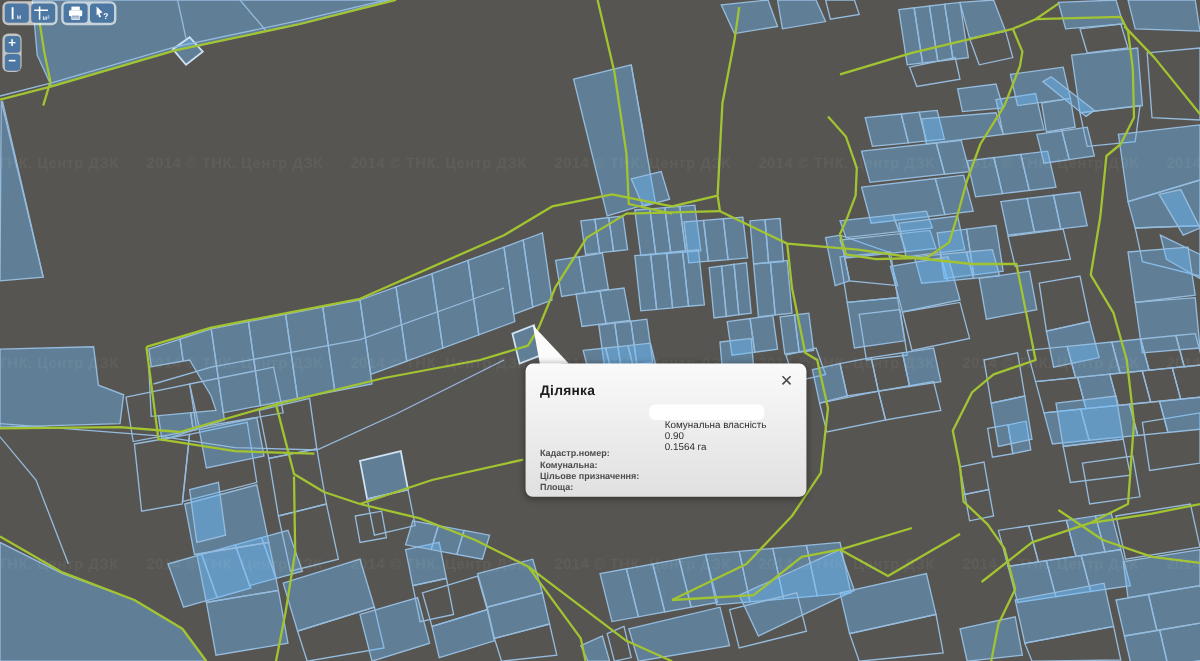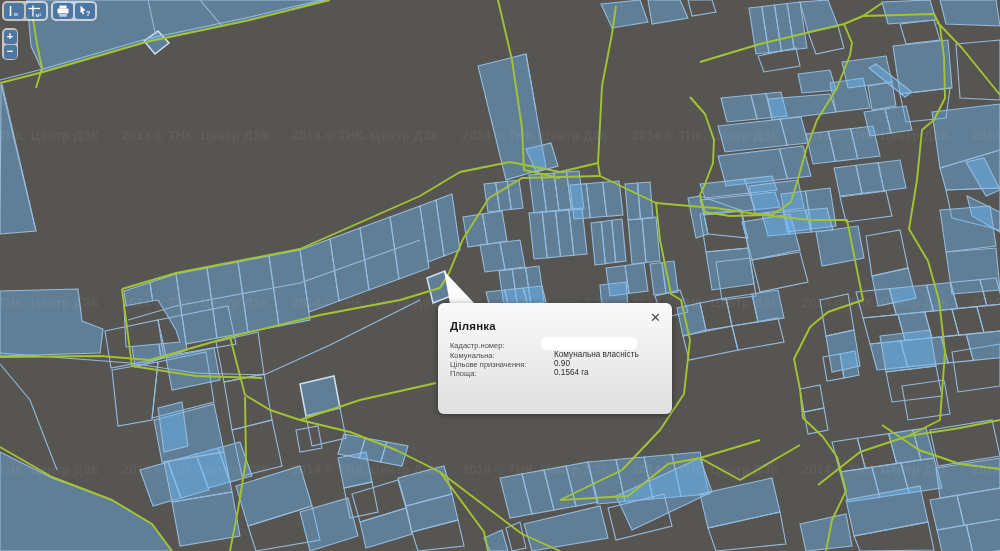--- a/index.html
+++ b/index.html
@@ -6,21 +6,21 @@
 html,body { width:1000px; height:551px; overflow:hidden; font-family:"Liberation Sans", sans-serif; }
 #app { position:relative; width:1000px; height:551px; background:#575551; overflow:hidden; }
 .btngrp { position:absolute; display:flex; gap:2px; background:rgba(255,255,255,0.65); border-radius:5px; padding:2px; }
 .btn { width:20px; height:16px; background:#4d77a3; border-radius:3px; position:relative; color:#fff; }
 .zgrp { position:absolute; left:2px; top:28px; background:rgba(255,255,255,0.65); border-radius:5px; padding:1.5px; display:flex; flex-direction:column; gap:1px; }
 .zbtn { width:13px; height:14px; background:#4d77a3; border-radius:3px; color:#fff; font-weight:bold; font-size:11px; line-height:13px; text-align:center; }
 .popup { position:absolute; left:438px; top:303px; width:234px; height:111px; border-radius:6px;
   background:linear-gradient(#fafafa,#e0e0e0); box-shadow:0 1px 6px rgba(0,0,0,0.4); }
 .popup h1 { position:absolute; left:12px; top:17px; font-size:11.5px; color:#1c1c1c; letter-spacing:0.2px; }
 .popup .x { position:absolute; right:11px; top:9px; font-size:13px; color:#4a4a4a; line-height:12px; }
-.prow { position:absolute; left:12px; font-size:7.5px; font-weight:normal; color:#4c4c4c; white-space:nowrap; }
+.prow { position:absolute; left:12px; font-size:7.5px; font-weight:bold; color:#4c4c4c; white-space:nowrap;margin-top:32px; }
 .pval { position:absolute; left:116px; font-size:8.2px; font-weight:normal; color:#2e2e2e; white-space:nowrap; }
 .redact { position:absolute; left:103px; top:34px; width:96px; height:13px; background:#fff; border-radius:5px; }
 </style>
 </head>
 <body>
 <div id="app">
 <svg width="1000" height="551" viewBox="0 0 1000 551" style="position:absolute;left:0;top:0">
 <rect width="1000" height="551" fill="#575551"></rect>
 <polygon points="27,0 326,0 250,20 146,42 43,72 31,46" fill="rgba(110,190,255,0.40)" stroke="#95bbdd" stroke-width="1.1"></polygon>
 <polygon points="144,41 158,31 169,43 155,54" fill="rgba(110,190,255,0.40)" stroke="#cfe2f3" stroke-width="1.5"></polygon>

